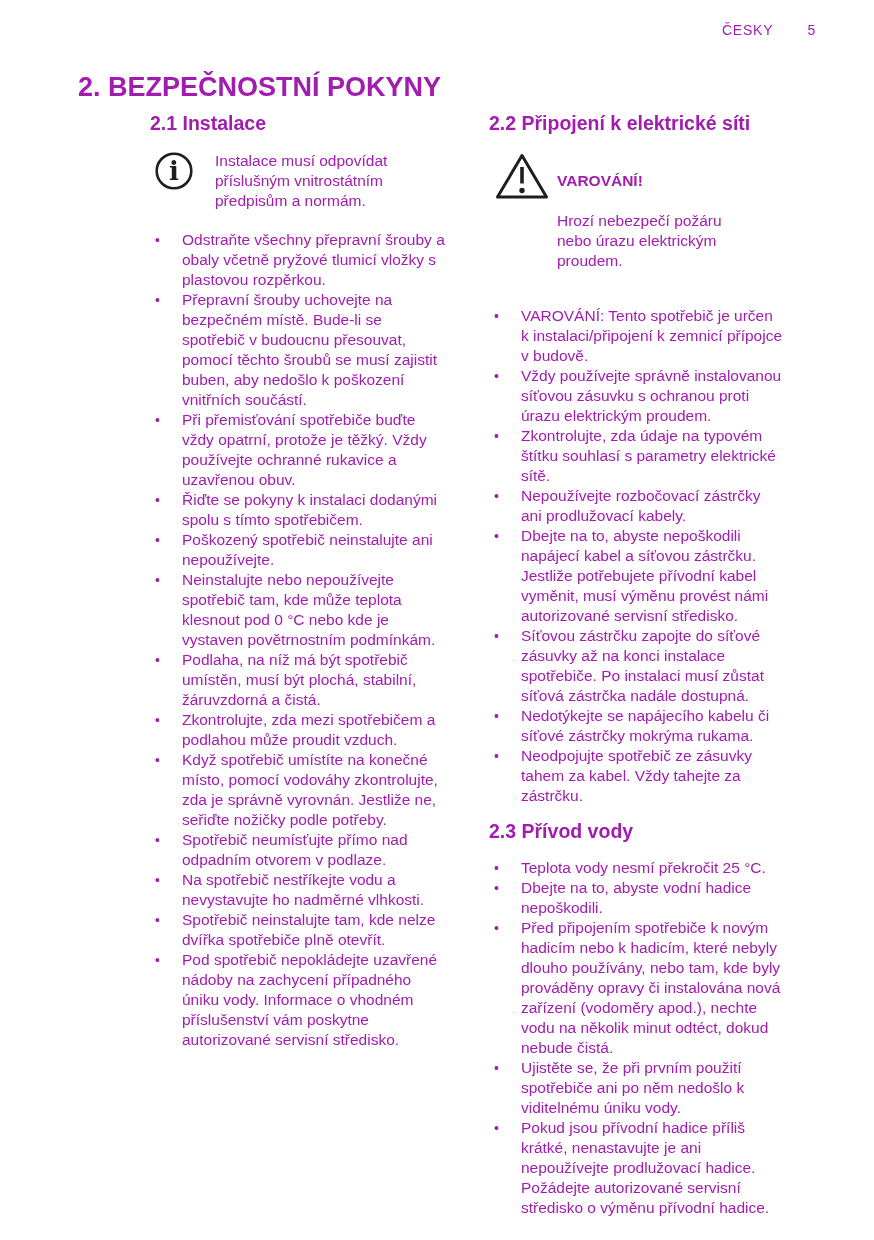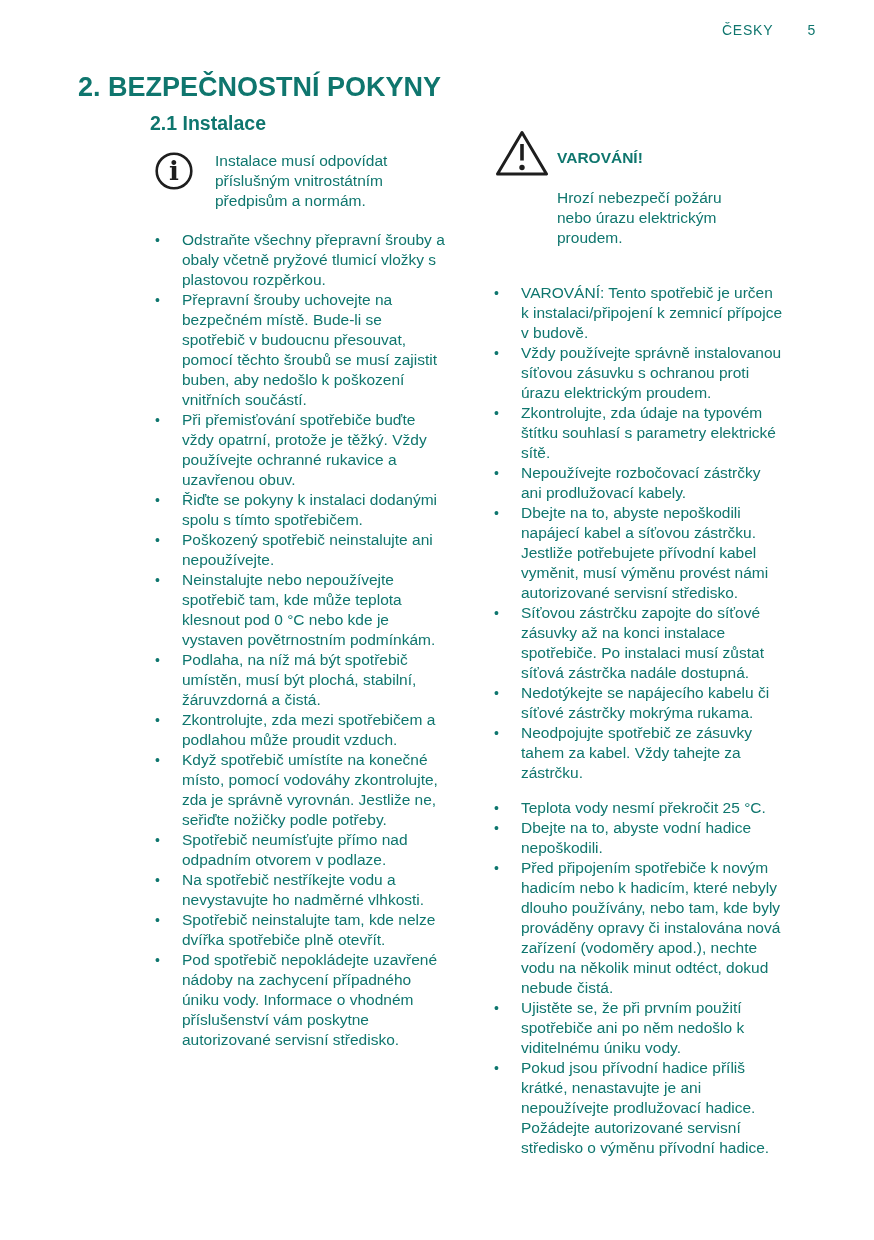--- a/index.html
+++ b/index.html
@@ -1,18 +1,18 @@
 <!DOCTYPE html>
 <html><head>
 <meta charset="utf-8">
 <style>
   html,body{margin:0;padding:0;background:#ffffff;}
   .page{
     position:relative;width:874px;height:1240px;background:#ffffff;
-    font-family:"Liberation Sans","DejaVu Sans",sans-serif;color:#0f766e;overflow:hidden;
+    font-family:"Liberation Sans","DejaVu Sans",sans-serif;color:#a21caf;overflow:hidden;
   }
   .page-header{position:absolute;top:22px;right:58px;font-size:14px;letter-spacing:.8px;white-space:nowrap;}
   .page-header .lang{margin-right:34px;}
   .doc-title{position:absolute;left:62px;top:56px;margin:16px;font-size:27px;font-weight:bold;white-space:nowrap;}
   .col{position:absolute;top:112px;font-size:15.5px;line-height:20px;}
   .col-left{left:150px;width:352px;}
   .col-right{left:489px;width:370px;}
   .sec-heading{margin:0;font-size:19.5px;line-height:23px;font-weight:bold;white-space:nowrap;}
   .note{display:flex;align-items:flex-start;margin:16px 0 0 0;}
   .note .note-icon{flex:0 0 auto;}
@@ -145,20 +145,21 @@
           <span class="li-text">Pod spotřebič nepokládejte uzavřené
 nádoby na zachycení případného
 úniku vody. Informace o vhodném
 příslušenství vám poskytne
 autorizované servisní středisko.</span>
         </li>
       </ul>
   </section>
 
   <section class="col col-right">
+    <h2 class="sec-heading">2.2 Připojení k elektrické síti</h2>
 
     <div class="note">
       <span class="note-icon">
         <svg width="56" height="52" viewBox="0 0 56 52" aria-hidden="true">
           <path d="M28 4.5 L52.5 46 L3.5 46 Z" fill="none" stroke="#1e1e1e" stroke-width="3" stroke-linejoin="round"></path>
           <line x1="28" y1="16" x2="28" y2="32.5" stroke="#1e1e1e" stroke-width="3.6"></line>
           <circle cx="28" cy="39.5" r="2.7" fill="#1e1e1e"></circle>
         </svg>
       </span>
       <div class="note-text">
@@ -222,20 +223,21 @@
         </li>
 
         <li class="bullet">
           <span class="marker">•</span>
           <span class="li-text">Neodpojujte spotřebič ze zásuvky
 tahem za kabel. Vždy tahejte za
 zástrčku.</span>
         </li>
       </ul>
 
+    <h2 class="sec-heading water-heading">2.3 Přívod vody</h2>
 
     <ul class="bullets">
 
         <li class="bullet">
           <span class="marker">•</span>
           <span class="li-text">Teplota vody nesmí překročit 25 °C.</span>
         </li>
 
         <li class="bullet">
           <span class="marker">•</span>

